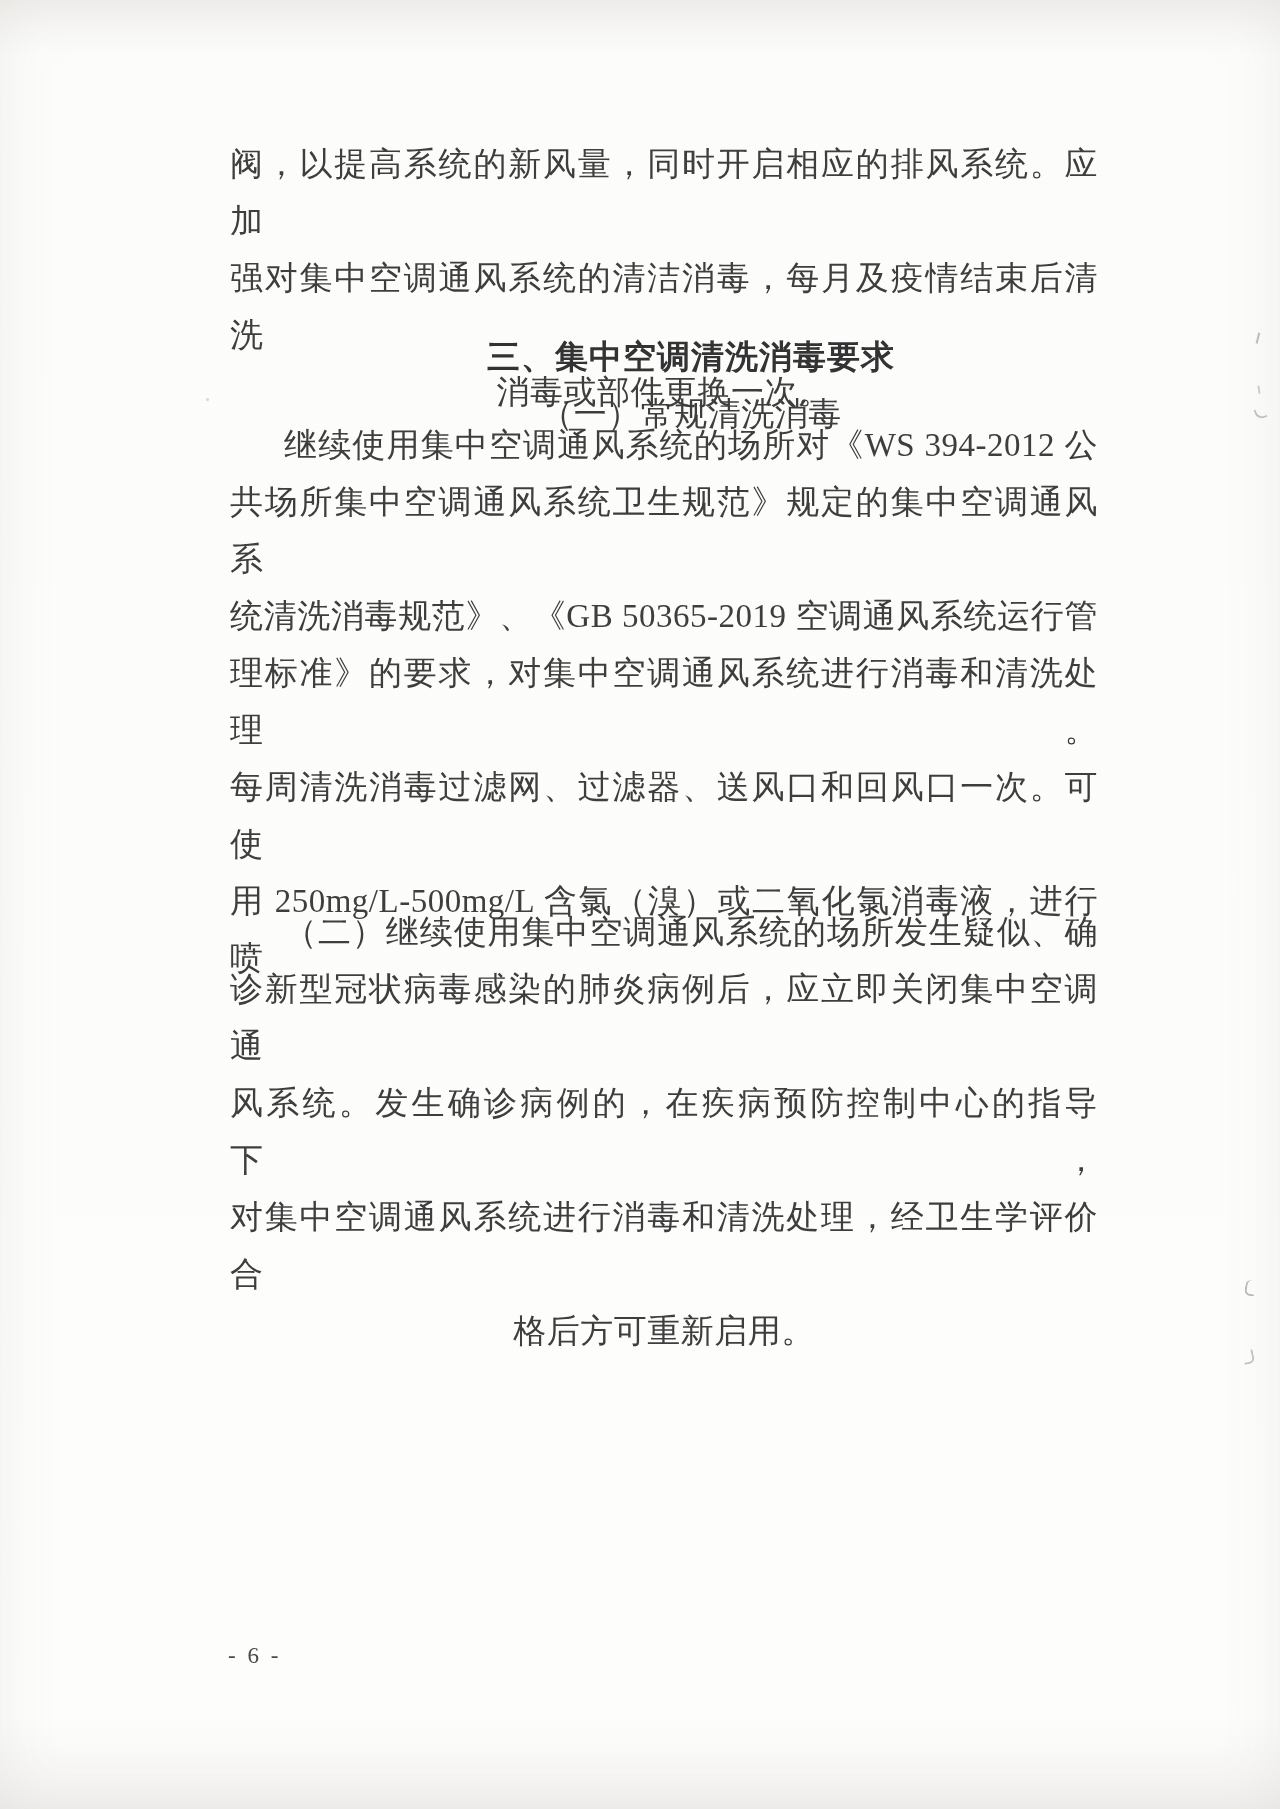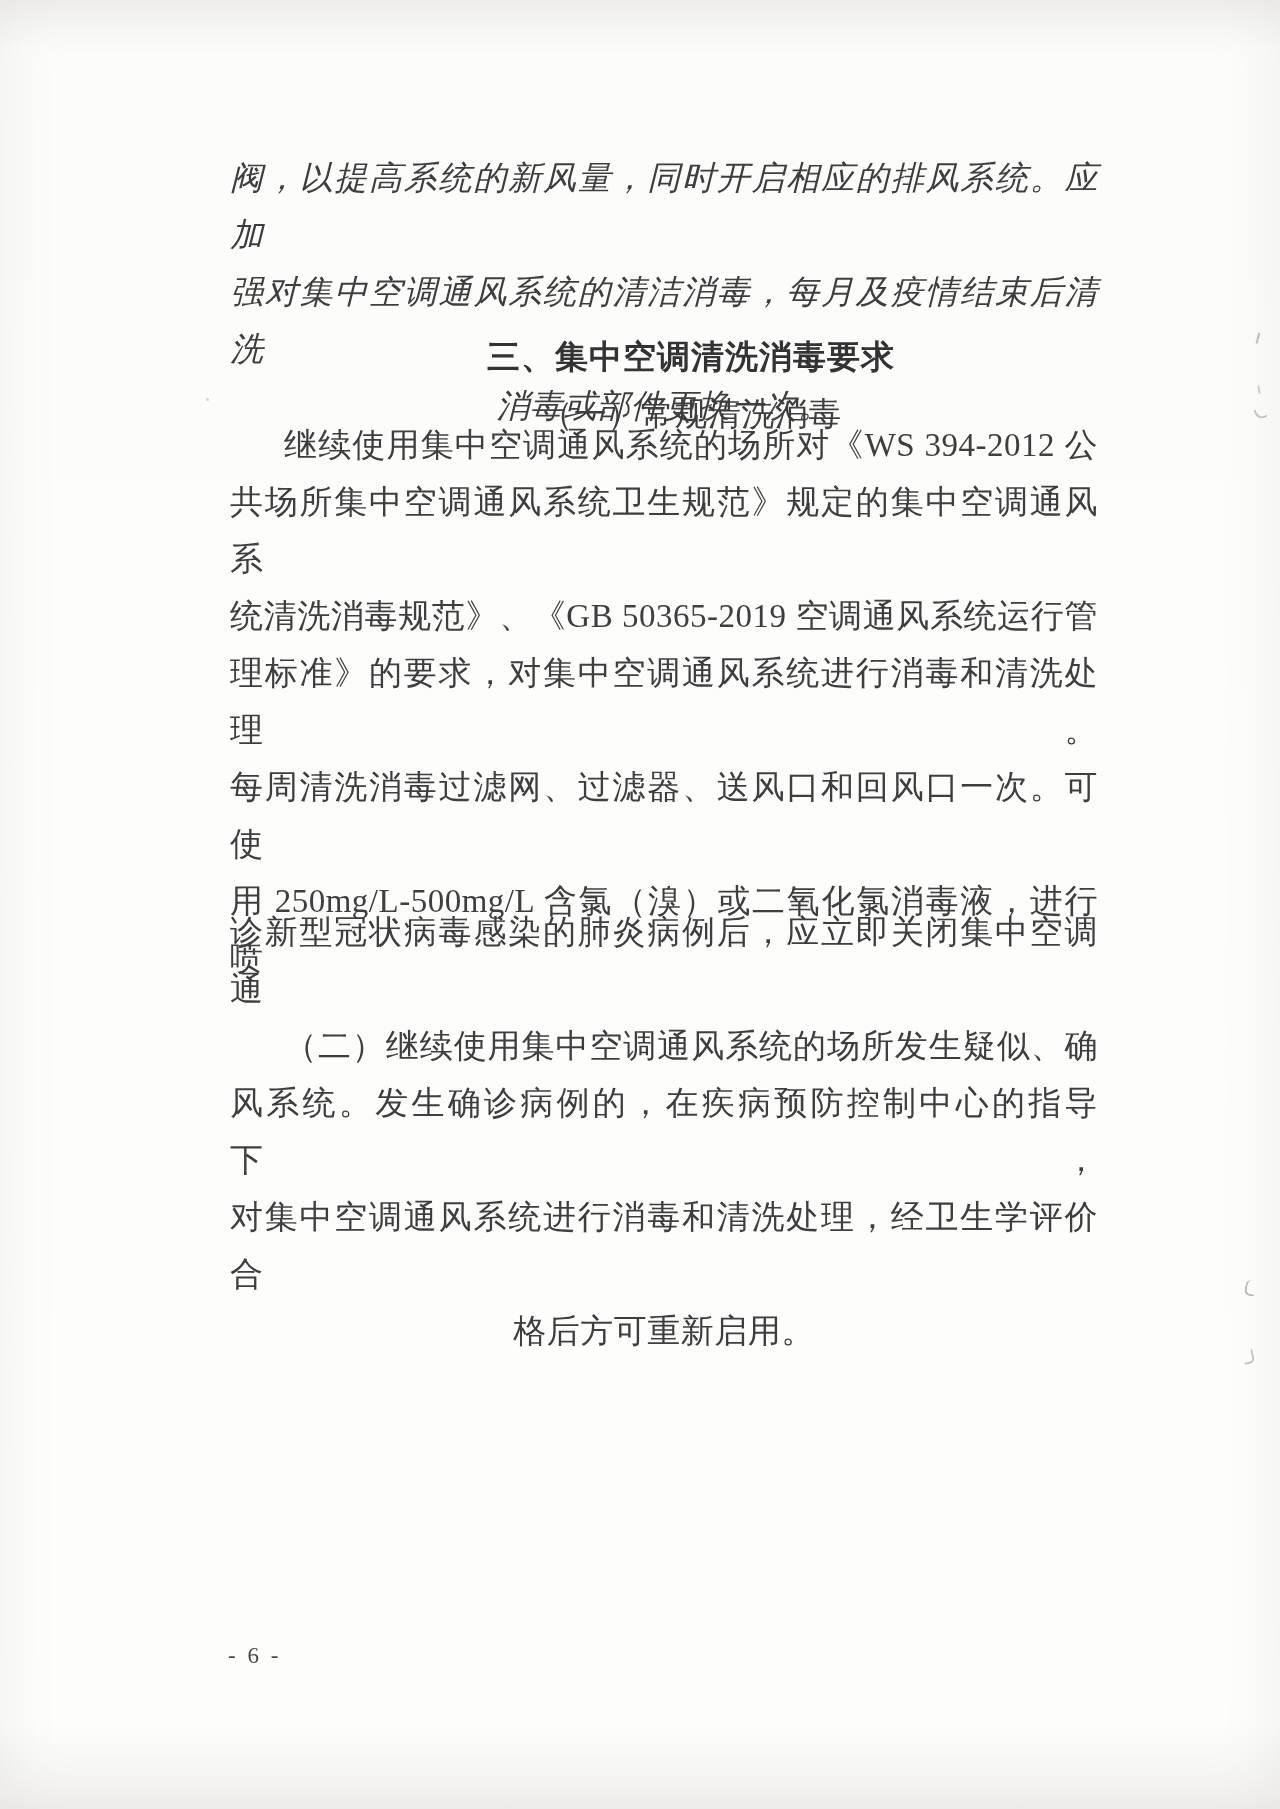--- a/index.html
+++ b/index.html
@@ -20,21 +20,21 @@
   .col {
     position:absolute; left:230px; width:868px;
     font-size:33px; line-height:57px; color:#3e3e3e;
     letter-spacing:0.5px;
   }
   .line { white-space:nowrap; }
   .jl { text-align:justify; text-align-last:justify; white-space:normal; }
   .sl { text-align:center; }
   .ind { text-indent:54px; }
   .heading-block { font-weight:bold; color:#333; letter-spacing:1px; }
-  .block-a   { top:150px;font-style:italic; }
+  .block-a   { top:136px; }
   .heading-block { top:329px; }
   .subheading-block { top:386px; }
   .block-d   { top:417px; }
   .block-e   { top:904px; }
   .footer {
     position:absolute; left:228px; top:1643px;
     font-size:23px; letter-spacing:3px; color:#4a4a4a;
   }
   
   .artifact { position:absolute; pointer-events:none; }
@@ -76,22 +76,22 @@
   <div class="col block-d">
     <div class="line jl ind">继续使用集中空调通风系统的场所对《WS 394-2012 公</div>
     <div class="line jl">共场所集中空调通风系统卫生规范》规定的集中空调通风系</div>
     <div class="line jl">统清洗消毒规范》、《GB 50365-2019 空调通风系统运行管</div>
     <div class="line jl">理标准》的要求，对集中空调通风系统进行消毒和清洗处理。</div>
     <div class="line jl">每周清洗消毒过滤网、过滤器、送风口和回风口一次。可使</div>
     <div class="line jl">用 250mg/L-500mg/L 含氯（溴）或二氧化氯消毒液，进行喷</div>
   </div>
 
   <div class="col block-e">
+    <div class="line jl ind">（二）继续使用集中空调通风系统的场所发生疑似、确</div>
     <div class="line jl">诊新型冠状病毒感染的肺炎病例后，应立即关闭集中空调通</div>
-    <div class="line jl ind">（二）继续使用集中空调通风系统的场所发生疑似、确</div>
     <div class="line jl">风系统。发生确诊病例的，在疾病预防控制中心的指导下，</div>
     <div class="line jl">对集中空调通风系统进行消毒和清洗处理，经卫生学评价合</div>
     <div class="line sl">格后方可重新启用。</div>
   </div>
 
   <div class="footer">- 6 -</div>
 
   <div class="artifact a1"></div>
   <div class="artifact a2"></div>
   <div class="artifact a3"></div>

